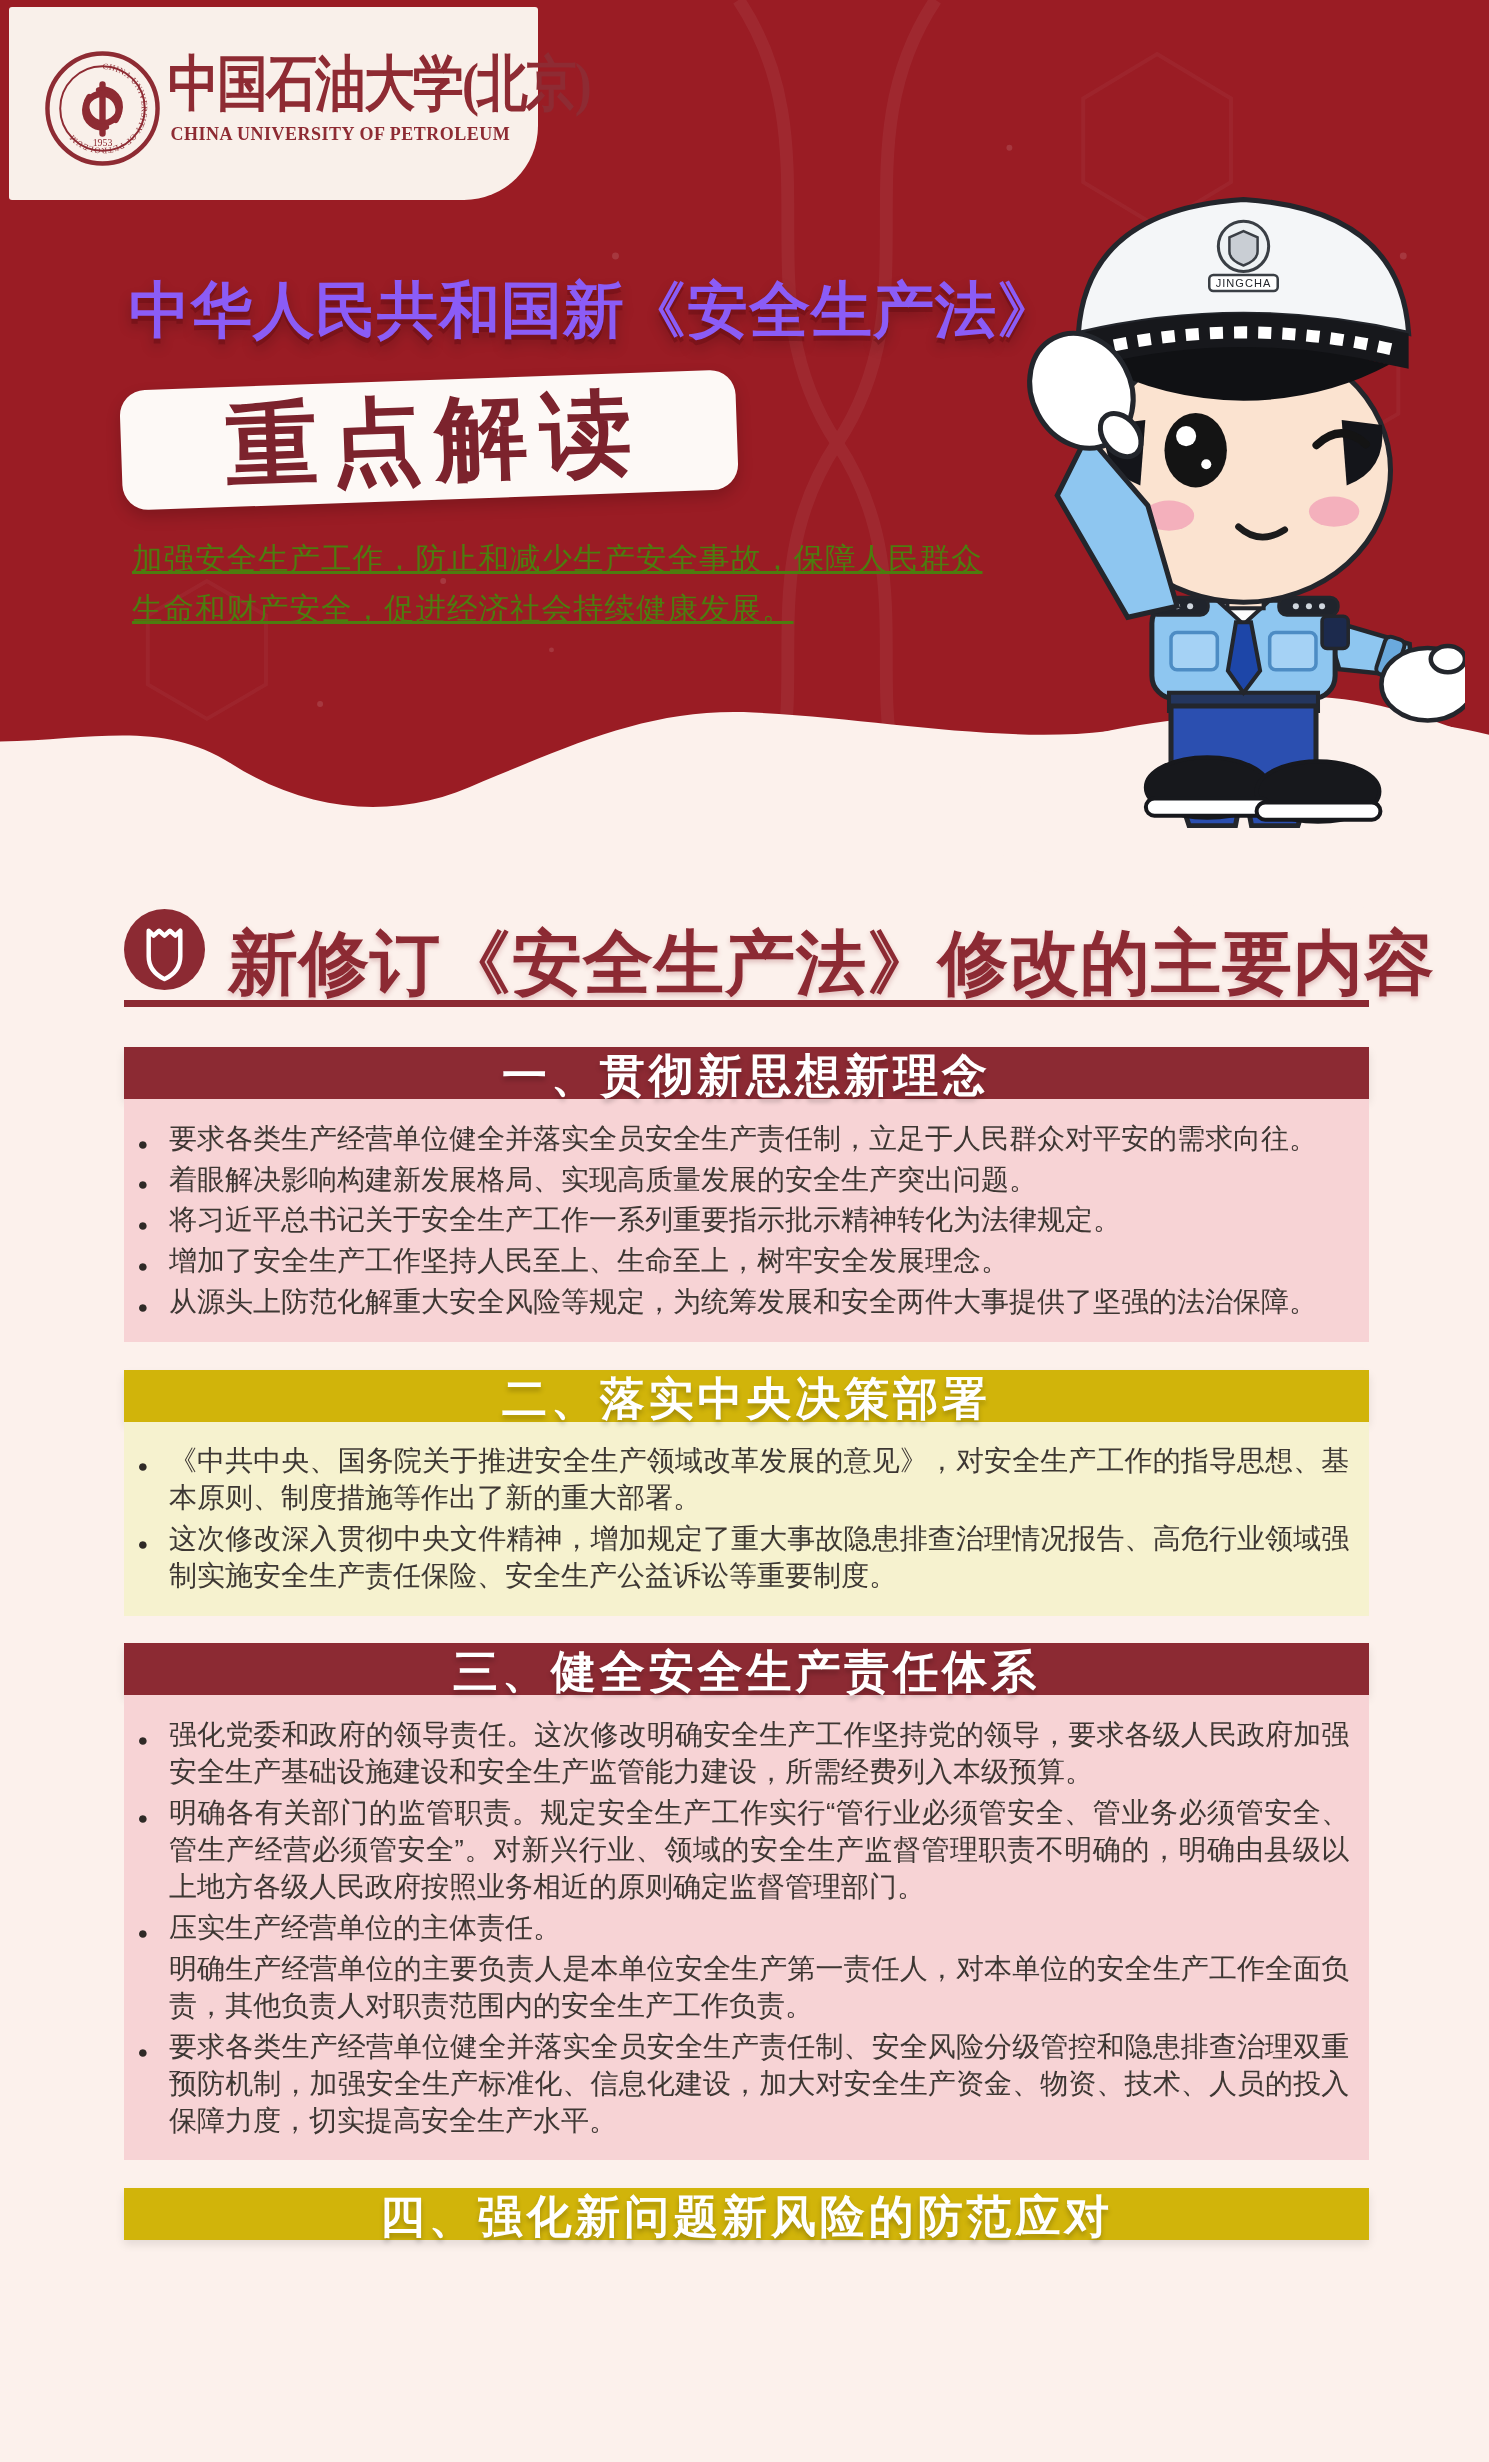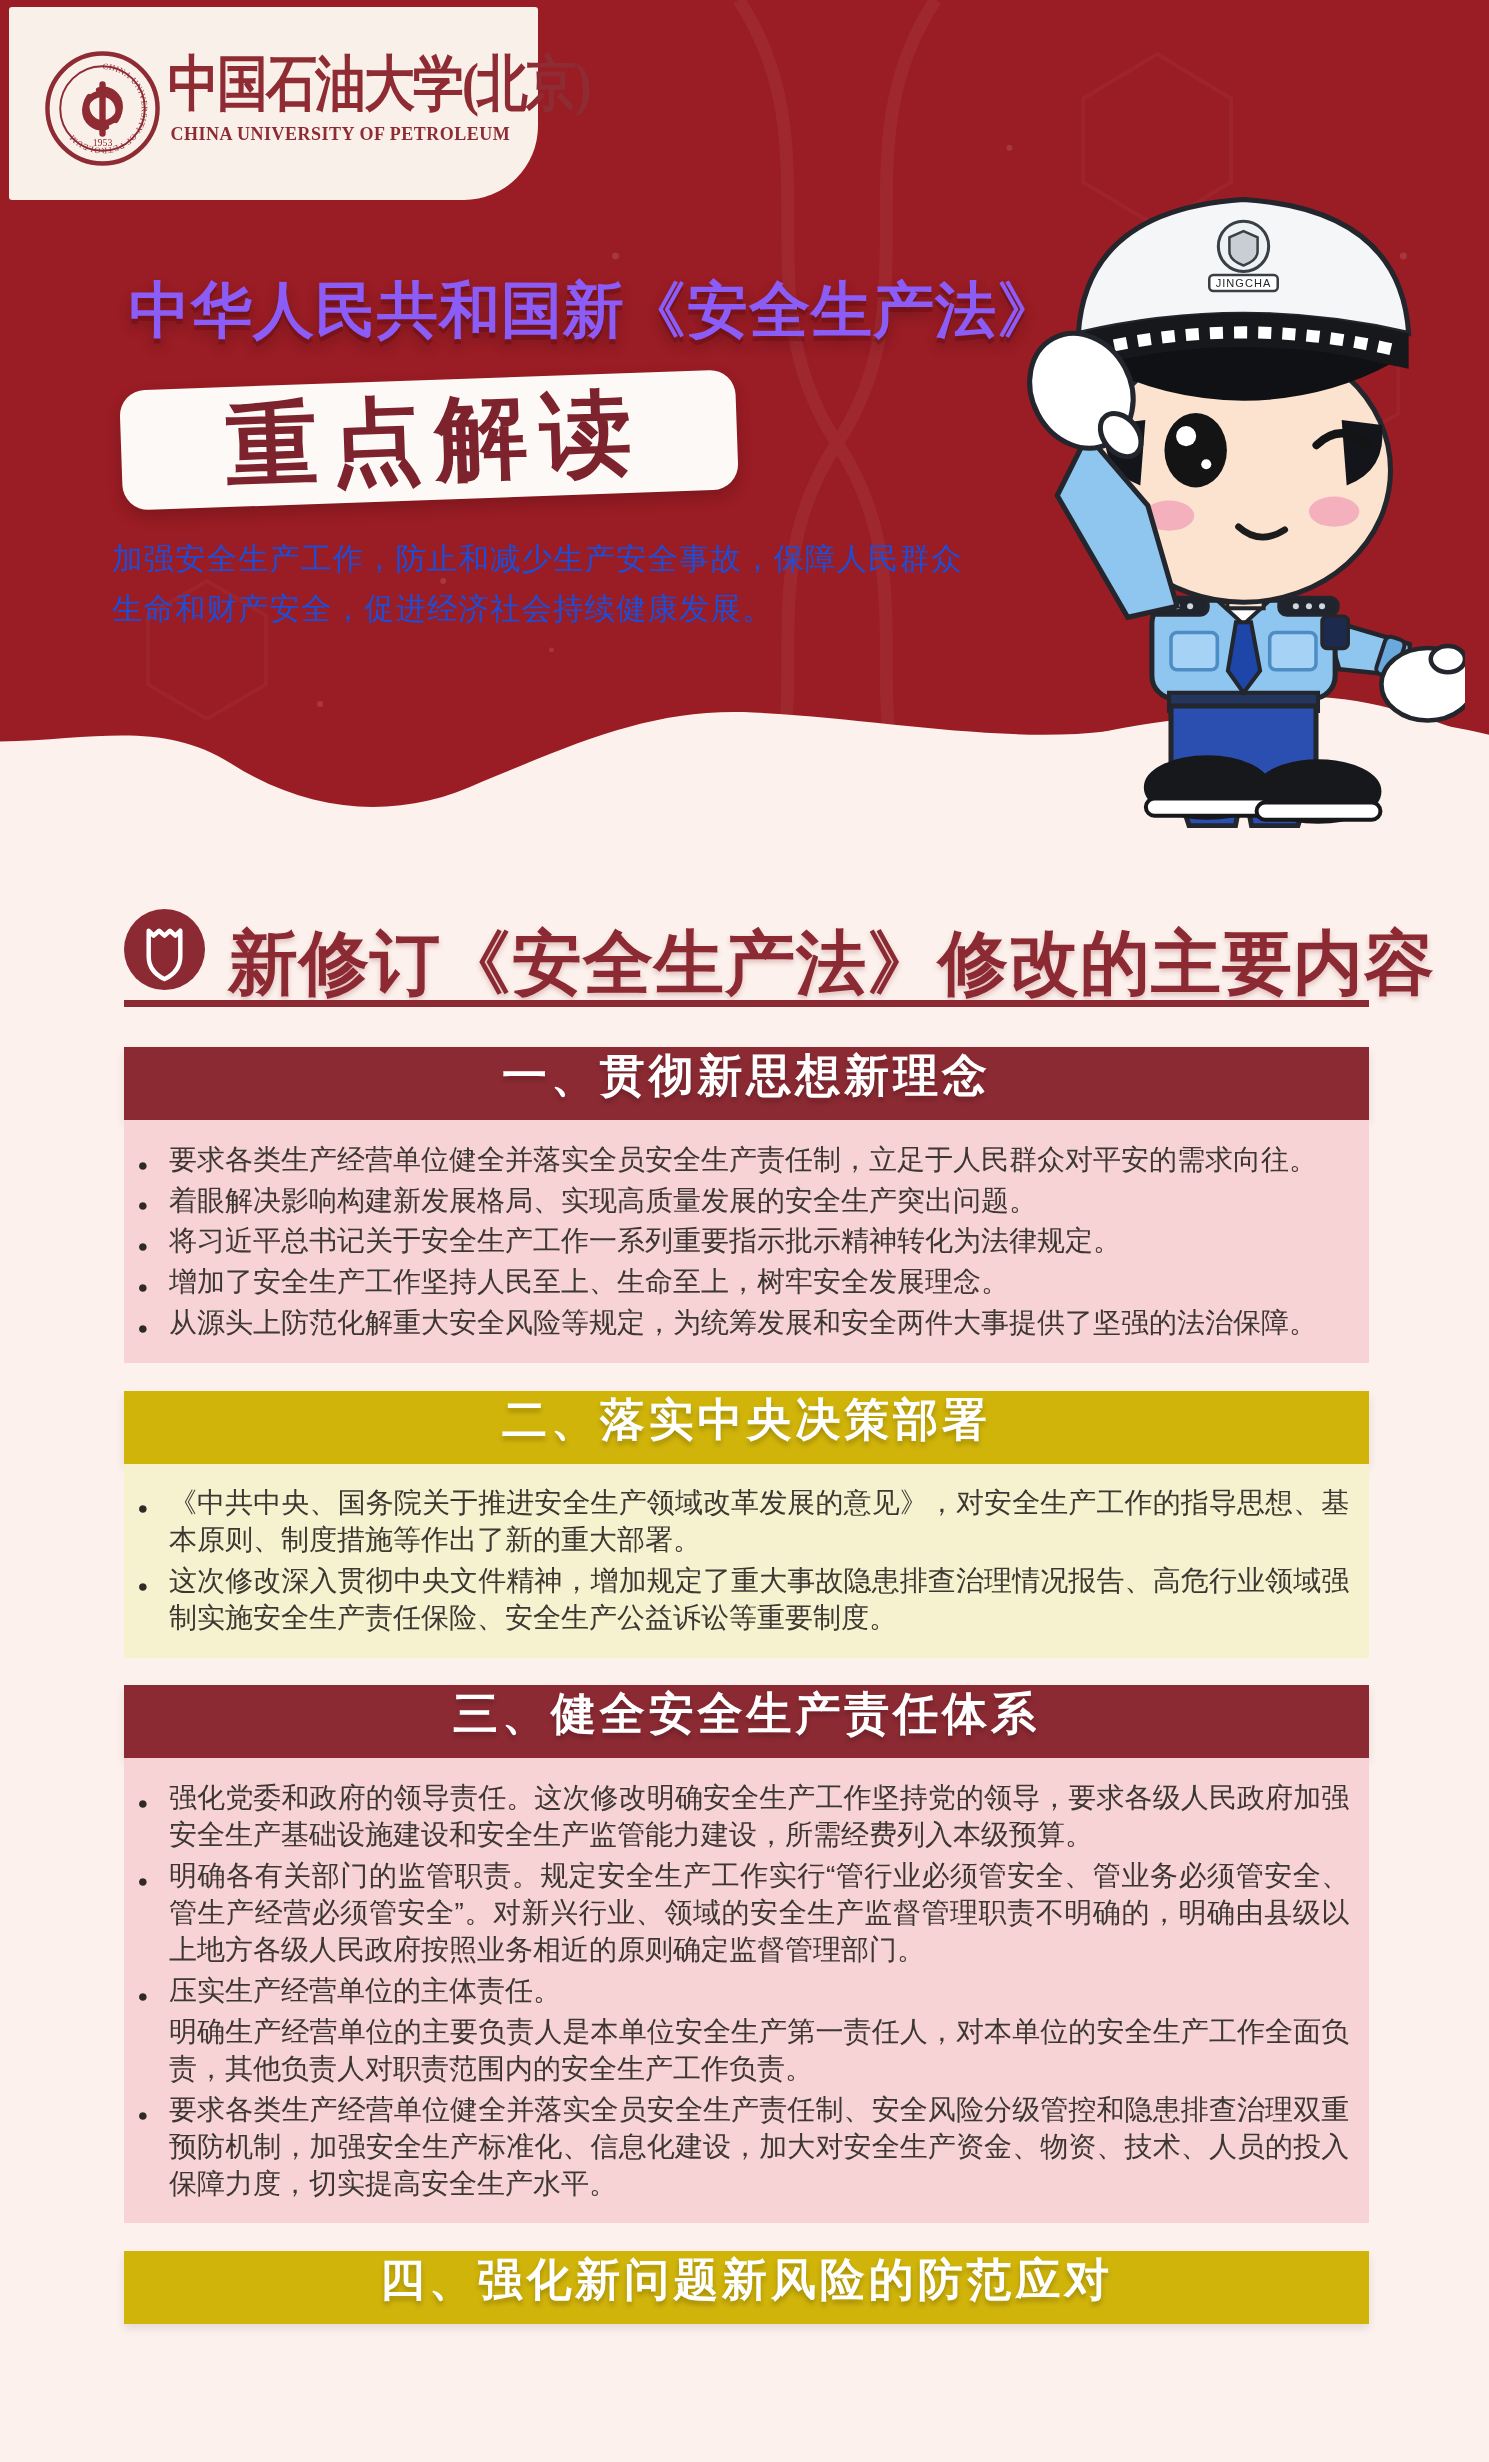--- a/index.html
+++ b/index.html
@@ -47,35 +47,35 @@
   }
   #badge{
     position:absolute;left:121px;top:380px;width:616px;height:120px;z-index:6;
     background:#fdf9f6;border-radius:25.6px;transform:rotate(-2deg);
     box-shadow:0 6.9px 14.8px rgba(0,0,0,.18);
     display:flex;align-items:center;justify-content:center;
   }
   #badge span{
     font-size:92px;font-weight:900;color:var(--badge-text);letter-spacing:12.8px;text-indent:12.8px;
   }
-  #intro{position:absolute;left:112px;top:533px;z-index:6;color:#1d4ed8;font-size:30.5px;line-height:50px;letter-spacing:1px;}
+  #intro{position:absolute;left:132px;top:533px;z-index:6;color:#4d7c0f;font-size:30.5px;line-height:50px;letter-spacing:1px;text-decoration:underline;}
   #officer{position:absolute;left:1022px;top:163px;width:443px;height:665px;z-index:7;}
   
   #sec-head-icon{position:absolute;left:124px;top:909px;width:81px;height:81px;z-index:3;}
   #sec-head-title{
     position:absolute;left:228px;top:917px;z-index:3;white-space:nowrap;
     font-size:70px;font-weight:900;color:var(--maroon);letter-spacing:1px;
     text-shadow:0 3px 4.9px rgba(140,42,51,.25);
   }
   #divider{position:absolute;left:124px;top:1000px;width:1245px;height:6.9px;background:var(--maroon);z-index:3;}
   
   #sections{position:absolute;left:124px;top:1047px;width:1245px;z-index:3;}
   .section{margin-bottom:27.6px;}
   .section-bar{
-    height:73px;line-height:58px;text-align:center;
+    height:52px;line-height:58px;text-align:center;
     font-size:45px;font-weight:900;color:#ffffff;letter-spacing:3.9px;
     text-shadow:0 3.9px 4.9px rgba(0,0,0,.22);
     box-shadow:0 4.9px 8.9px rgba(0,0,0,.10);
   }
   .theme-maroon .section-bar{background:var(--maroon);}
   .theme-gold .section-bar{background:var(--gold);}
   .section-body{padding:20.7px 19.7px 21.7px 45px;}
   .theme-maroon .section-body{background:var(--pink-body);}
   .theme-gold .section-body{background:var(--yellow-body);}
   .section-body ul{margin:0;padding:0;list-style:none;}

